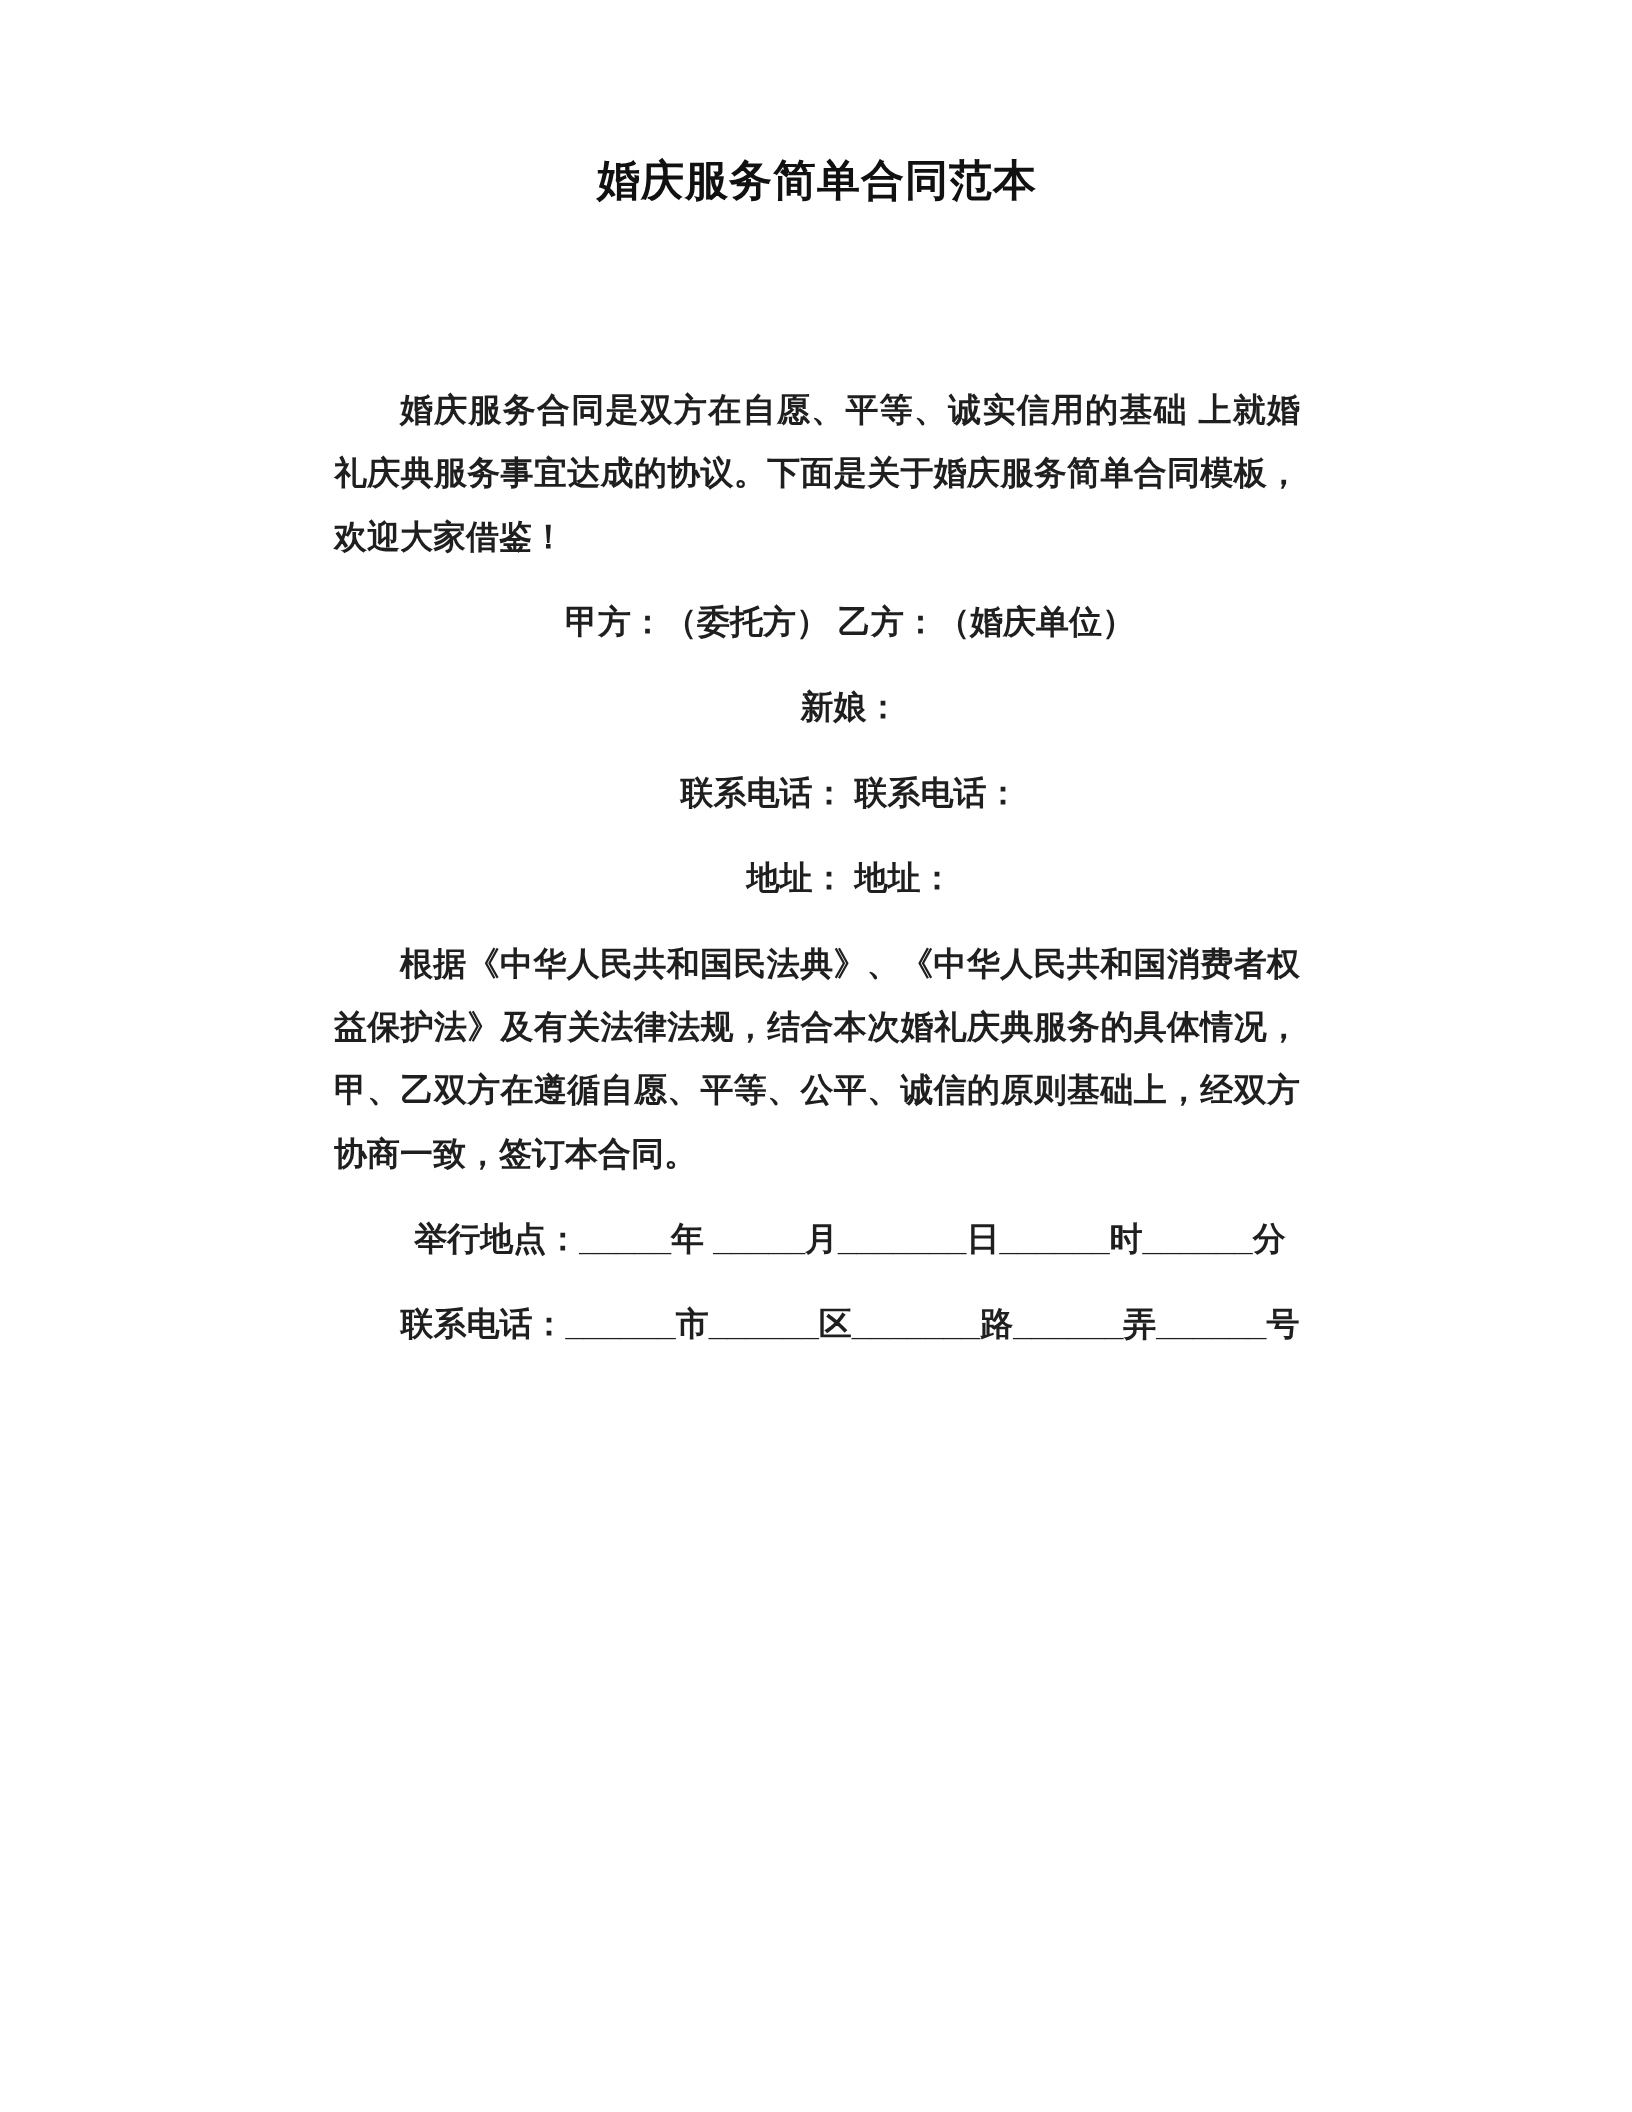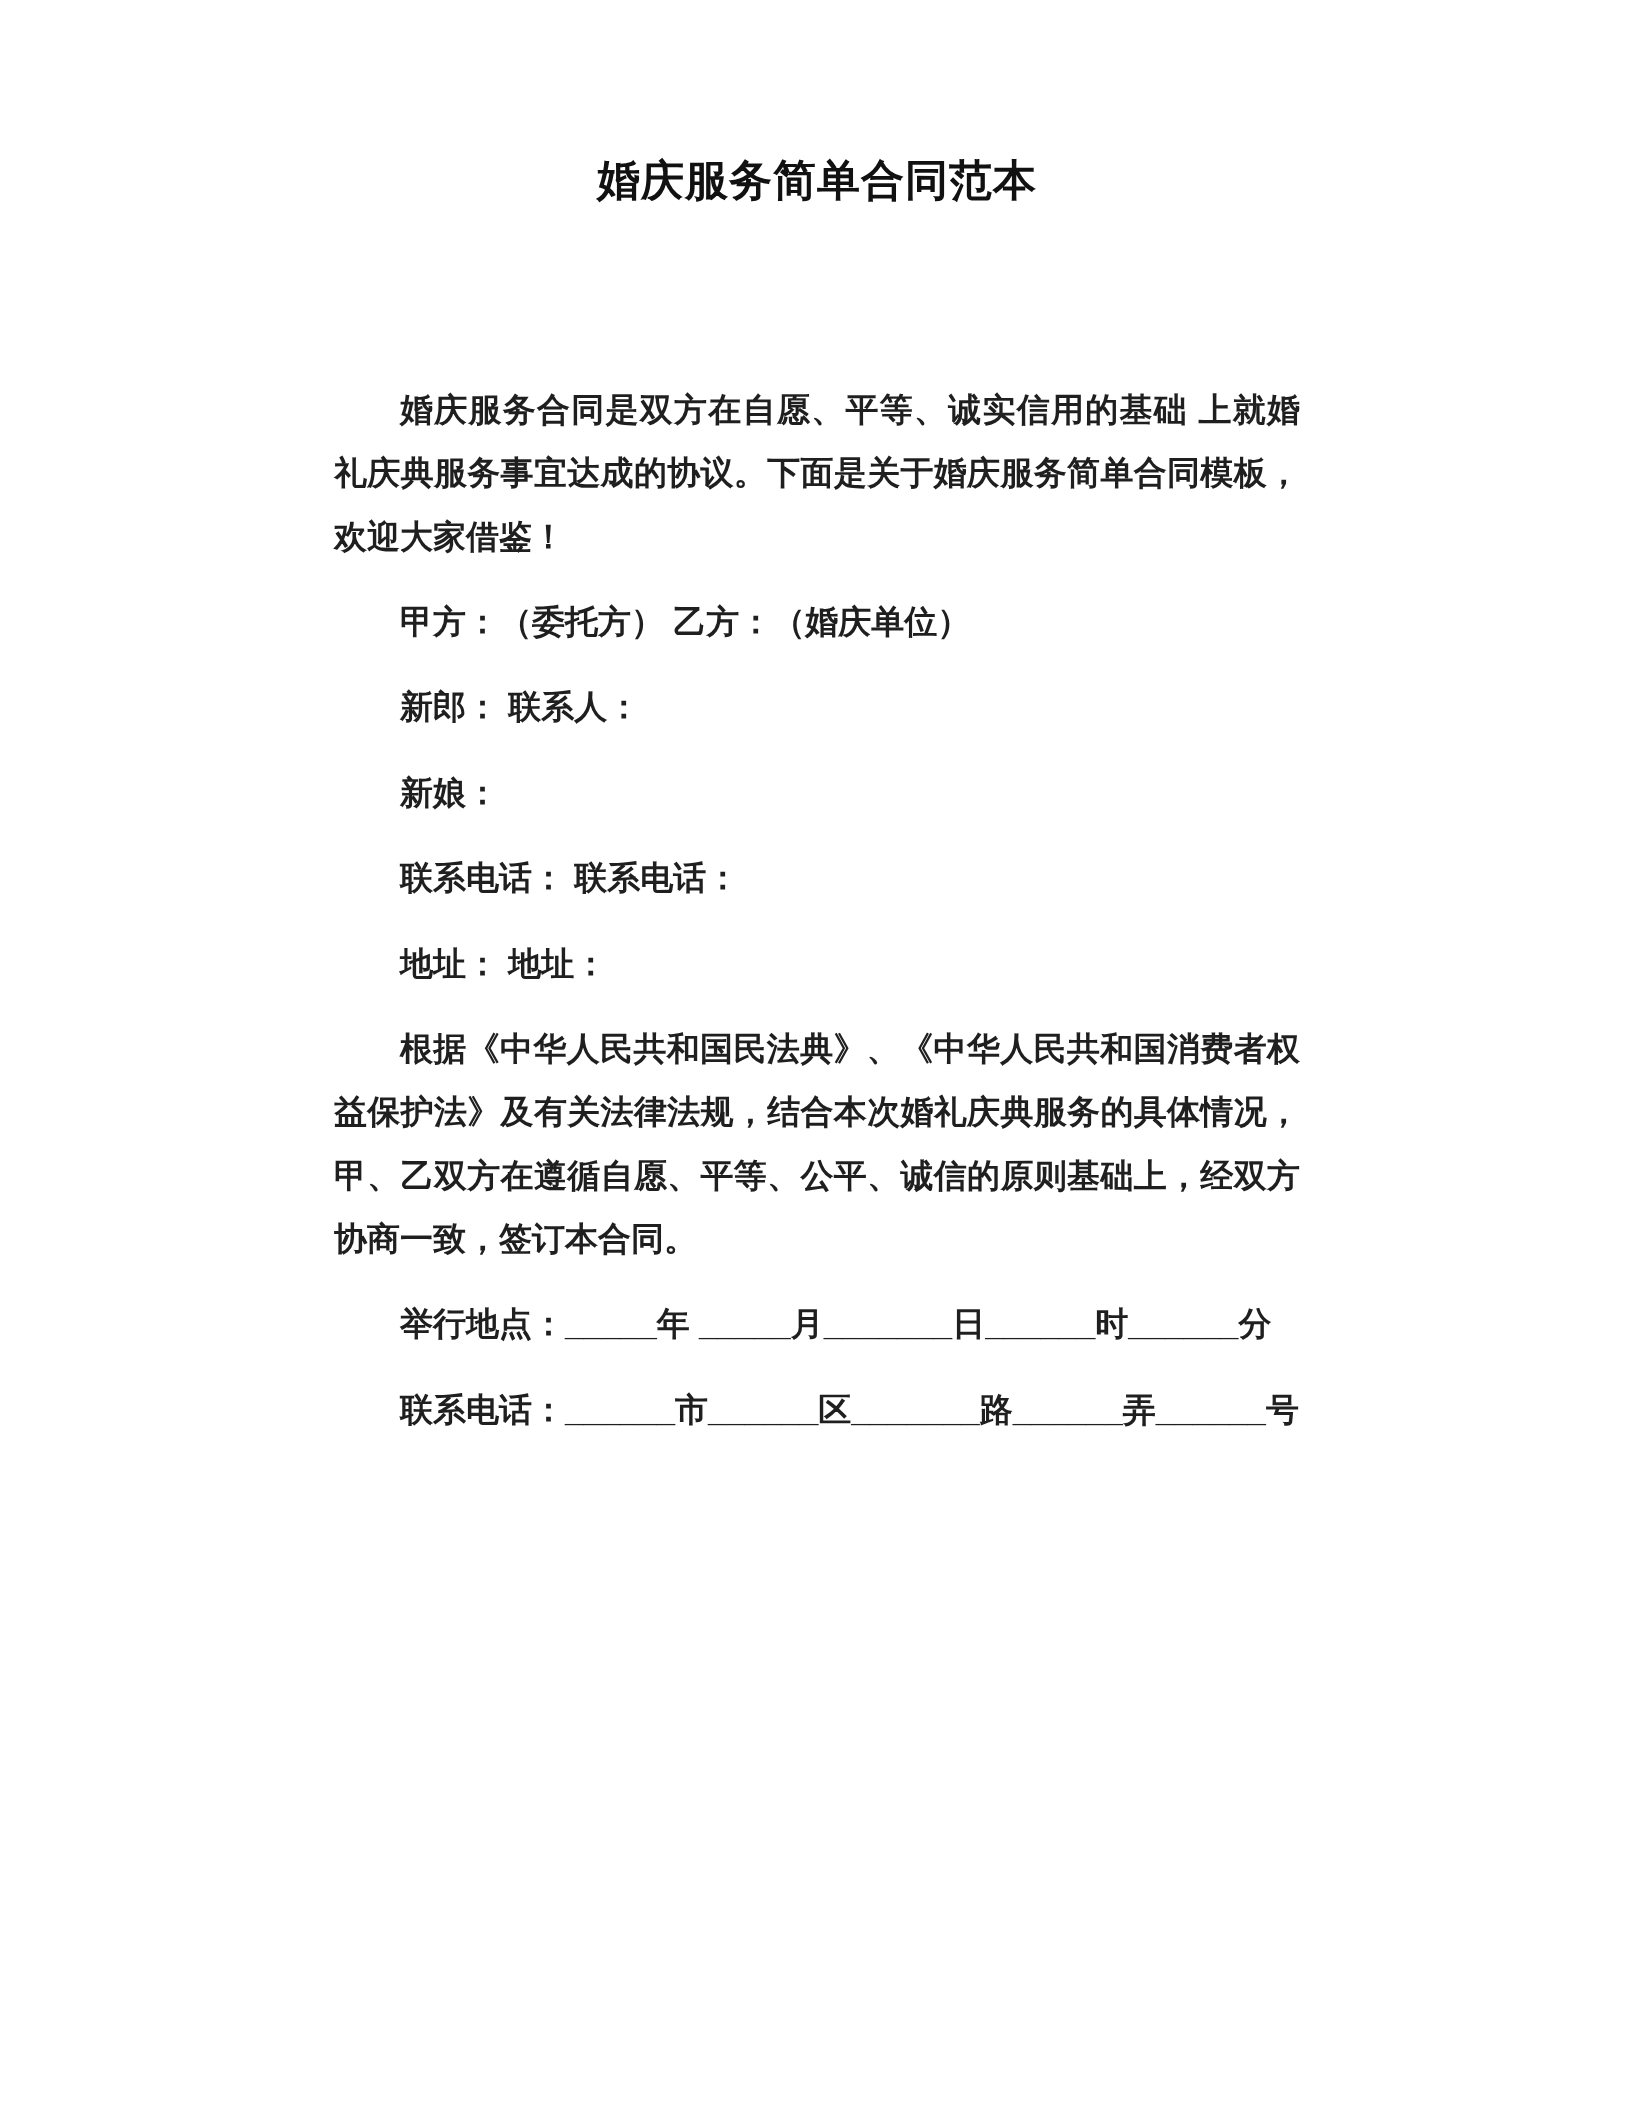--- a/index.html
+++ b/index.html
@@ -25,36 +25,35 @@
   .para {
     font-size: 33px;
     font-weight: 700;
     line-height: 1.92;
     margin-bottom: 22px;
     text-align: justify;
     color: #1f1f1f;
     word-break: break-all;
   }
   .indent { text-indent: 2em; }
-  .no-justify { text-align: left; }
+  .no-justify { text-align: center; }
 </style>
 </head>
 <body>
 
 <div class="page">
 
   <h1 class="doc-title">婚庆服务简单合同范本</h1>
 
   <div>
 
     <p class="para indent">婚庆服务合同是双方在自愿、平等、诚实信用的基础 上就婚礼庆典服务事宜达成的协议。下面是关于婚庆服务简单合同模板，欢迎大家借鉴！</p>
 
     <p class="para indent no-justify">甲方：（委托方） 乙方：（婚庆单位）</p>
 
-    <p class="para indent no-justify">新郎： 联系人：</p>
 
     <p class="para indent no-justify">新娘：</p>
 
     <p class="para indent no-justify">联系电话： 联系电话：</p>
 
     <p class="para indent no-justify">地址： 地址：</p>
 
     <p class="para indent">根据《中华人民共和国民法典》、《中华人民共和国消费者权益保护法》及有关法律法规，结合本次婚礼庆典服务的具体情况，甲、乙双方在遵循自愿、平等、公平、诚信的原则基础上，经双方协商一致，签订本合同。</p>
 
 

